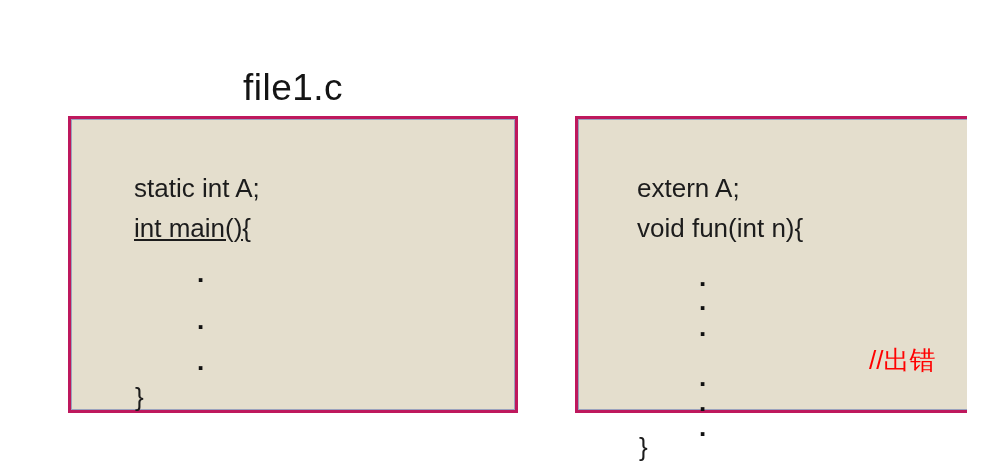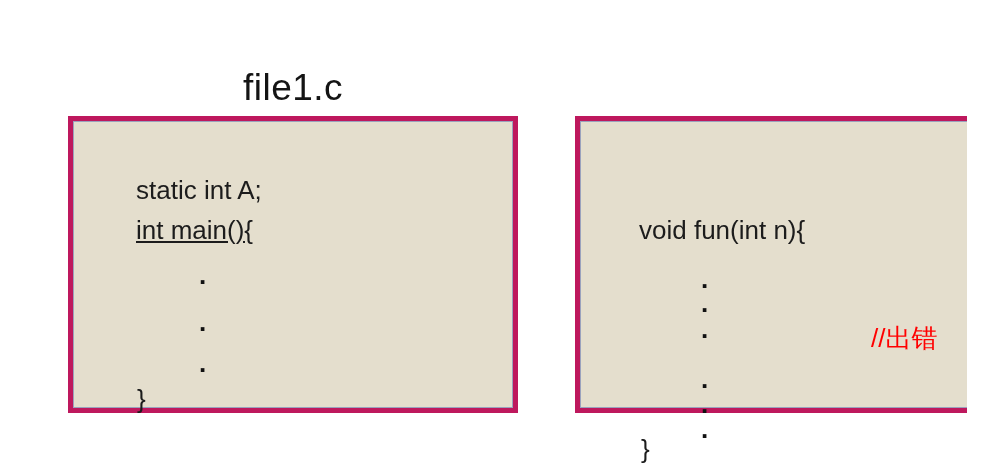--- a/index.html
+++ b/index.html
@@ -26,21 +26,21 @@
     letter-spacing: 0.5px;
   }
   .panel-title.left  { left: 20px;  width: 450px; }
   .panel-title.right { left: 527px; width: 446px; }
 
   .code-box {
     position: absolute;
     top: 68px;
     height: 297px;
     background: #e4decd;
-    border: 5px solid #be185d;
+    border: 3px solid #be185d;
     box-shadow: 0 0 0 1px #9aa2bd inset;
   }
   .code-box.left  { left: 20px;  width: 450px; }
   .code-box.right { left: 527px; width: 446px; }
 
   .code {
     position: absolute;
     font-size: 26px;
     line-height: 26px;
     white-space: pre;
@@ -65,21 +65,21 @@
   .l-dot3  { left: 110px; top: 213px; }
   .l-brace { left: 48px;  top: 249px; }
 
   
   .r-line1 { left: 43px;  top: 40px; }
   .r-line2 { left: 43px;  top: 80px; }
   .r-dotA1 { left: 105px; top: 129px; }
   .r-dotA2 { left: 105px; top: 153px; }
   .r-dotA3 { left: 105px; top: 179px; }
   .r-assign{ left: 87px;  top: 204px; }
-  .r-error { left: 275px; top: 188px; }
+  .r-error { left: 275px; top: 212px; }
   .r-dotB1 { left: 105px; top: 229px; }
   .r-dotB2 { left: 105px; top: 254px; }
   .r-dotB3 { left: 105px; top: 279px; }
   .r-brace { left: 45px;  top: 299px; }
 </style>
 </head>
 <body>
 
 <div class="canvas">
 
@@ -89,20 +89,21 @@
   <div class="code-box left">
     <span class="code l-line1">static int A;</span>
     <span class="code l-line2">int main(){</span>
     <span class="dot l-dot1">.</span>
     <span class="dot l-dot2">.</span>
     <span class="dot l-dot3">.</span>
     <span class="code l-brace">}</span>
   </div>
 
   <div class="code-box right">
+    <span class="code r-line1">extern A;</span>
     <span class="code r-line2">void fun(int n){</span>
     <span class="dot r-dotA1">.</span>
     <span class="dot r-dotA2">.</span>
     <span class="dot r-dotA3">.</span>
     <span class="code error r-error">//出错</span>
     <span class="dot r-dotB1">.</span>
     <span class="dot r-dotB2">.</span>
     <span class="dot r-dotB3">.</span>
     <span class="code r-brace">}</span>
   </div>

